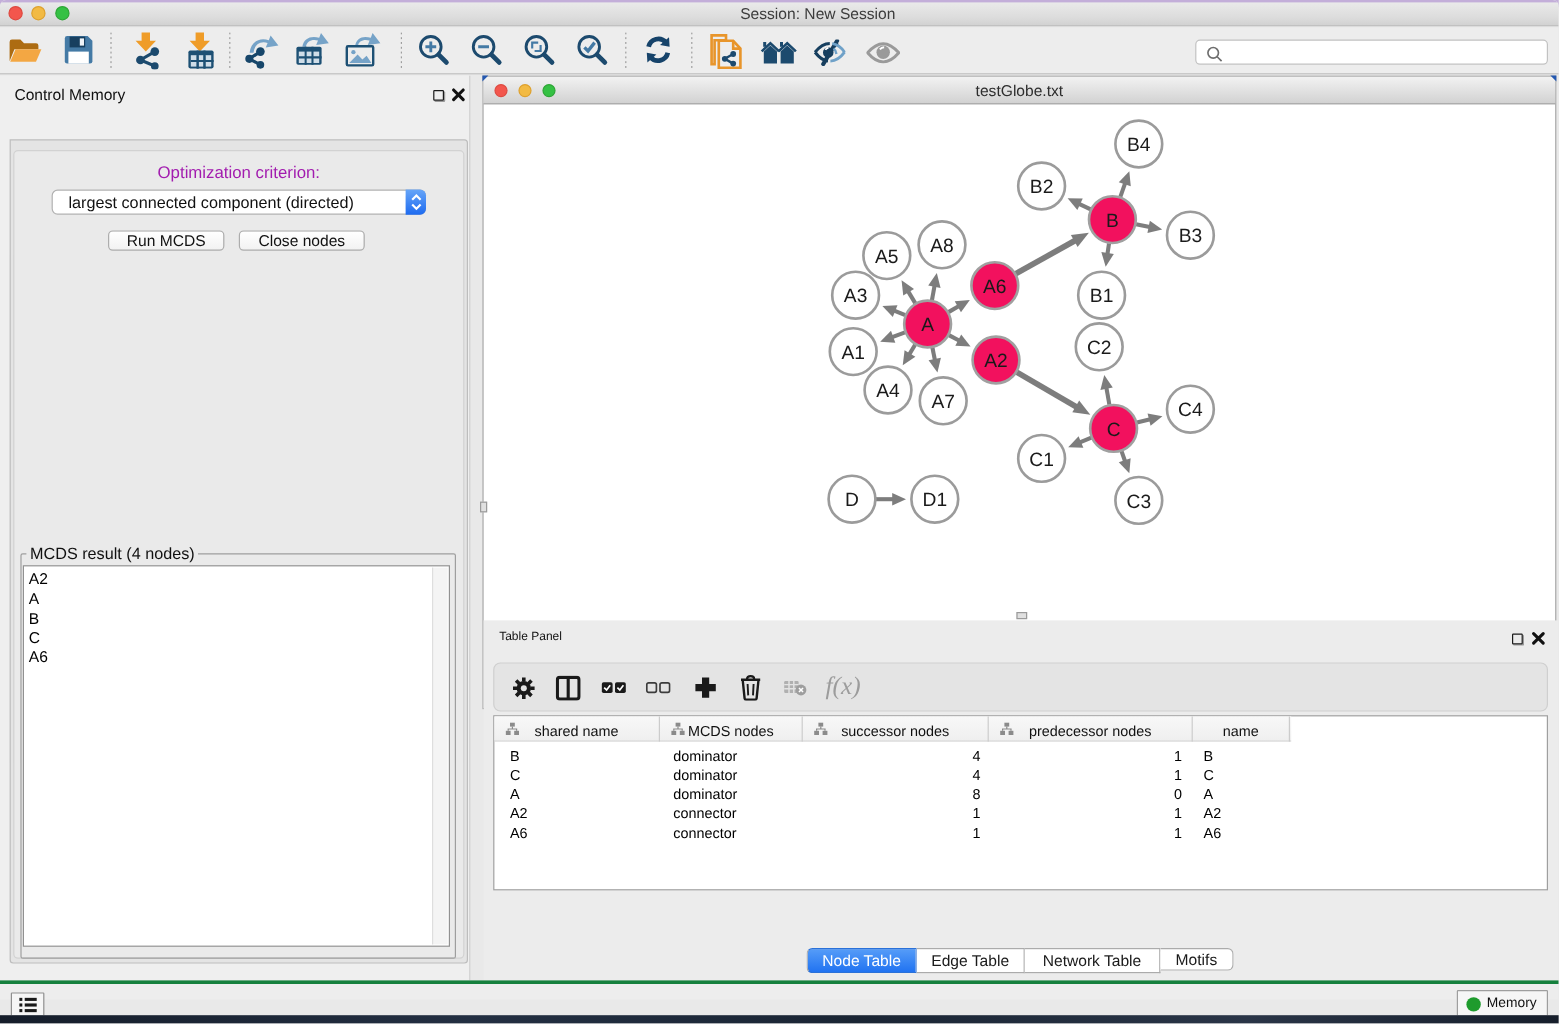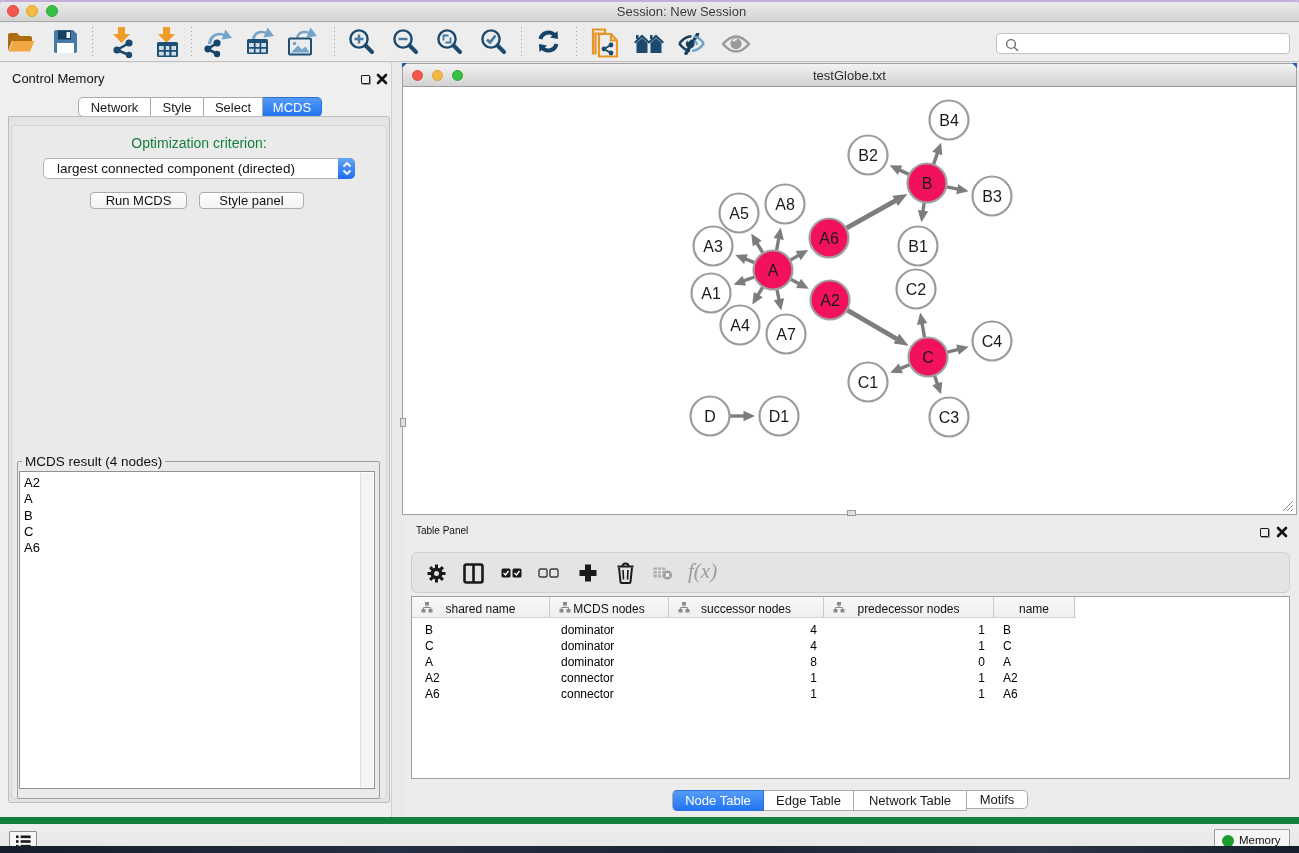--- a/index.html
+++ b/index.html
@@ -50,39 +50,39 @@
      border-radius:4px; font-size:13px; color:#111; display:flex; align-items:center; justify-content:center; }
   
   #mcds-fs { position:absolute; left:5px; top:335px; width:363px; height:338px;
      border:1px solid #9e9e9e; border-radius:2px; }
   #mcds-legend { position:absolute; left:4px; top:-8px; background:#eaeaea; padding:0 3px; font-size:13.5px; color:#111; }
   #mcds-list { position:absolute; left:1px; top:9px; width:356px; height:318px; background:#fff;
      border:1px solid #919191; font-size:13px; color:#000; }
   #mcds-scroll { position:absolute; right:1px; top:1px; width:13px; height:314px; background:#f4f4f4;
      border-left:1px solid #dedede; }
   
-  #nframe { left:402px; top:63px; width:895px; height:452px; background:#fff; border:1px solid #a2a2a2; }
+  #nframe { left:402px; top:63px; width:895px; height:528px; background:#fff; border:1px solid #a2a2a2; }
   #nf-titlebar { position:absolute; left:0; top:0; width:893px; height:23px;
      background:linear-gradient(#f2f2f2,#d2d2d2); border-bottom:1px solid #9c9c9c; }
   #nf-title { position:absolute; left:0; top:4px; width:893px; text-align:center; font-size:13px; color:#2e2e2e; }
   .corner { position:absolute; width:0; height:0; border-style:solid; }
   
   #tpanel { left:403px; top:517px; width:896px; height:300px; background:#ececec; }
   #tp-title { position:absolute; left:13px; top:8px; font-size:10px; color:#111; }
   #tp-toolbar { position:absolute; left:8px; top:35px; width:879px; height:41px; background:#e4e4e4;
      border:1px solid #cfcfcf; border-radius:6px; }
-  #tp-table { position:absolute; left:8px; top:79px; width:879px; height:183px; background:#fff; border:1px solid #9f9f9f; }
+  #tp-table { position:absolute; left:8px; top:79px; width:879px; height:146px; background:#fff; border:1px solid #9f9f9f; }
   #tp-header { position:absolute; left:0; top:0; width:664px; height:21px; background:linear-gradient(#f8f8f8,#efefef);
      border-bottom:1px solid #d2d2d2; font-size:12px; color:#111; }
   .hcol { position:absolute; top:0; height:21px; border-right:1px solid #cccccc; }
   .hlabel { position:absolute; top:5px; width:100%; text-align:center; }
   .cell { position:absolute; font-size:12px; color:#000; height:16px; line-height:16px; }
   
   
-  #statusbar { left:0; top:817px; width:1299px; height:16px; background:#ededed; border-top:7px solid #15803d; }
+  #statusbar { left:0; top:817px; width:1299px; height:16px; background:#ededed; border-top:3px solid #15803d; }
   #memory-btn { position:absolute; left:1214px; top:5px; width:76px; height:22px; background:#f6f6f6;
      border:1px solid #9e9e9e; border-radius:1px; font-size:11.5px; color:#111; }
   #list-btn { position:absolute; left:9px; top:7px; width:28px; height:20px; background:#f6f6f6;
      border:1px solid #8f8f8f; border-radius:1px; }
   #darkstrip { left:0; top:846px; width:1299px; height:7px; background:linear-gradient(90deg,#151d2a,#232f42 30%,#1a2534 55%,#2a3547 80%,#161e2b); }
 </style>
 </head>
 <body>
 <div id="desktop-top" class="abs"></div>
 <div id="win" class="abs">
@@ -228,40 +228,34 @@
     </svg>
   </div>
 </div>
 
 <div id="cpanel" class="abs">
   <div id="cp-title">Control Memory</div>
   <div class="float-sq" style="left:361px;top:12px"></div>
   <svg style="position:absolute;left:376px;top:10px" width="12" height="12" viewBox="0 0 12 12">
     <path d="M2 2 L10 10 M10 2 L2 10" stroke="#111" stroke-width="2.6" stroke-linecap="round"></path>
   </svg>
-  <div class="seg" style="left:78px;top:34px">
-    <div class="tb" style="width:73px">Network</div>
-    <div class="tb" style="width:53px">Style</div>
-    <div class="tb" style="width:59px">Select</div>
-    <div class="tb sel" style="width:59px">MCDS</div>
-  </div>
   <div class="tabpane">
     <div class="innerpane">
-      <div style="position:absolute;left:0;top:9px;width:100%;text-align:center;font-size:14px;color:#15803d">Optimization criterion:</div>
+      <div style="position:absolute;left:0;top:9px;width:100%;text-align:center;font-size:14px;color:#a21caf">Optimization criterion:</div>
       <div id="combo">
         <div style="position:absolute;left:13px;top:2px">largest connected component (directed)</div>
         <div class="cap">
           <svg style="position:absolute;left:2.5px;top:3px" width="12" height="15" viewBox="0 0 12 15">
             <path d="M2.5 5.5 L6 2 L9.5 5.5" stroke="#fff" stroke-width="1.8" fill="none"></path>
             <path d="M2.5 9.5 L6 13 L9.5 9.5" stroke="#fff" stroke-width="1.8" fill="none"></path>
           </svg>
         </div>
       </div>
       <div class="btn" style="left:78px;top:66px;width:97px">Run MCDS</div>
-      <div class="btn" style="left:187px;top:66px;width:105px">Style panel</div>
+      <div class="btn" style="left:187px;top:66px;width:105px">Close nodes</div>
       <div id="mcds-fs">
         <div id="mcds-legend">MCDS result (4 nodes)</div>
         <div id="mcds-list">
           <div style="position:absolute;left:4px;top:3px;line-height:16.3px">A2<br>A<br>B<br>C<br>A6</div>
           <div id="mcds-scroll"></div>
         </div>
       </div>
     </div>
   </div>
 </div>

